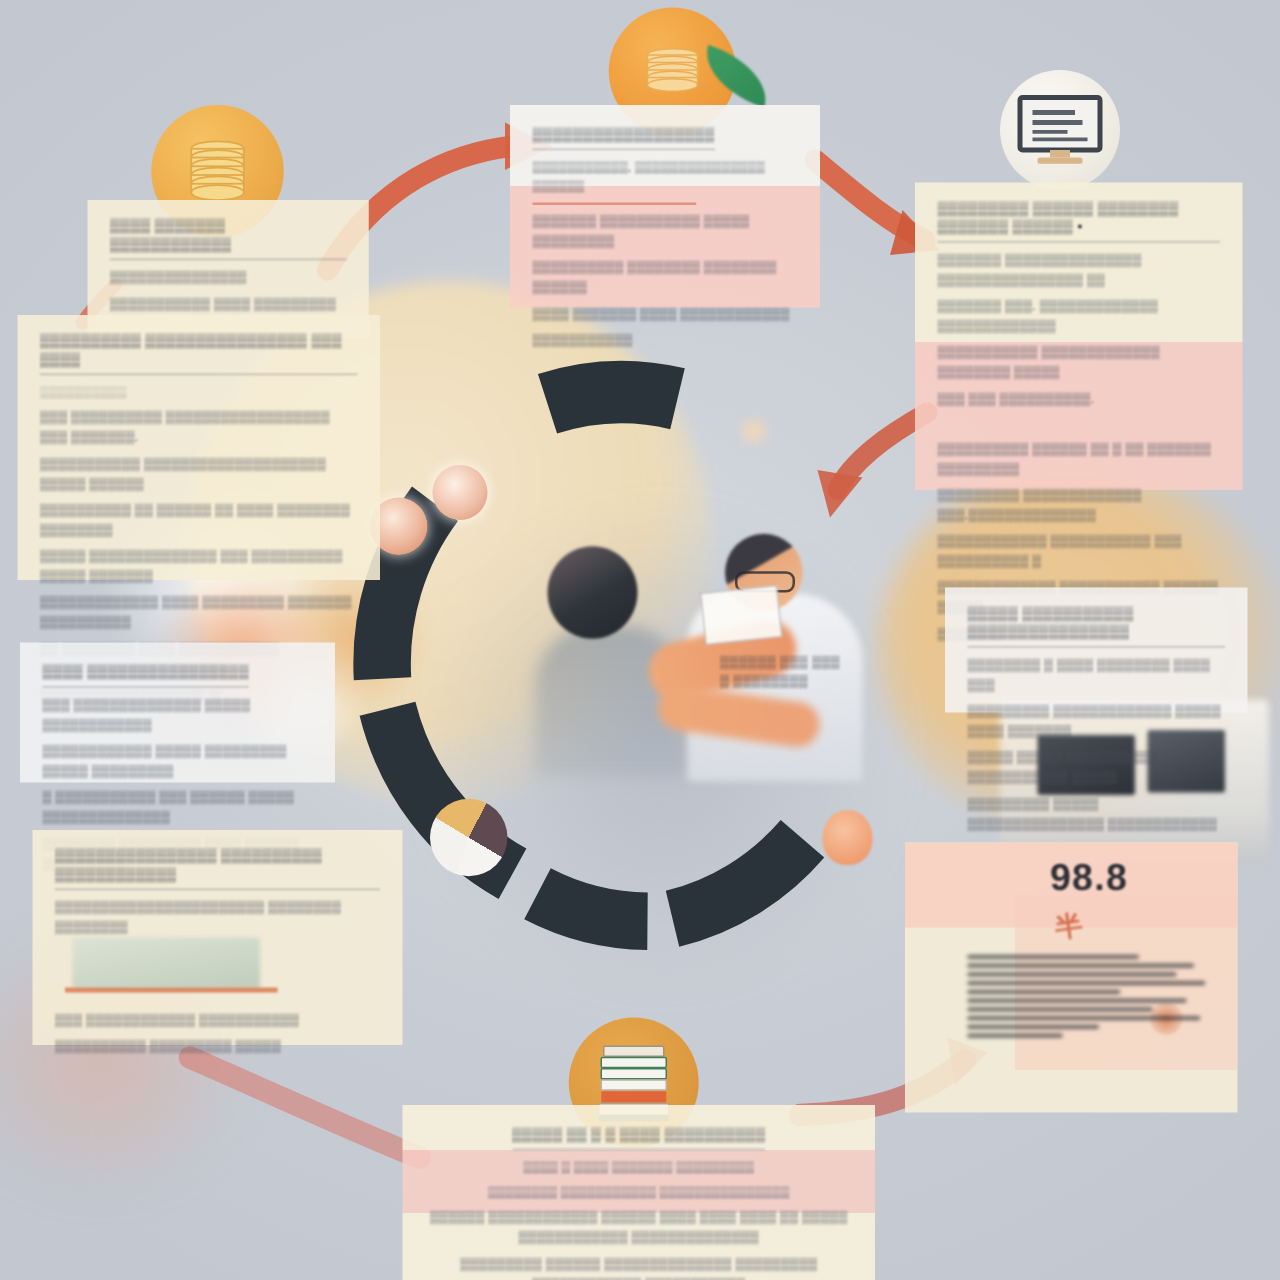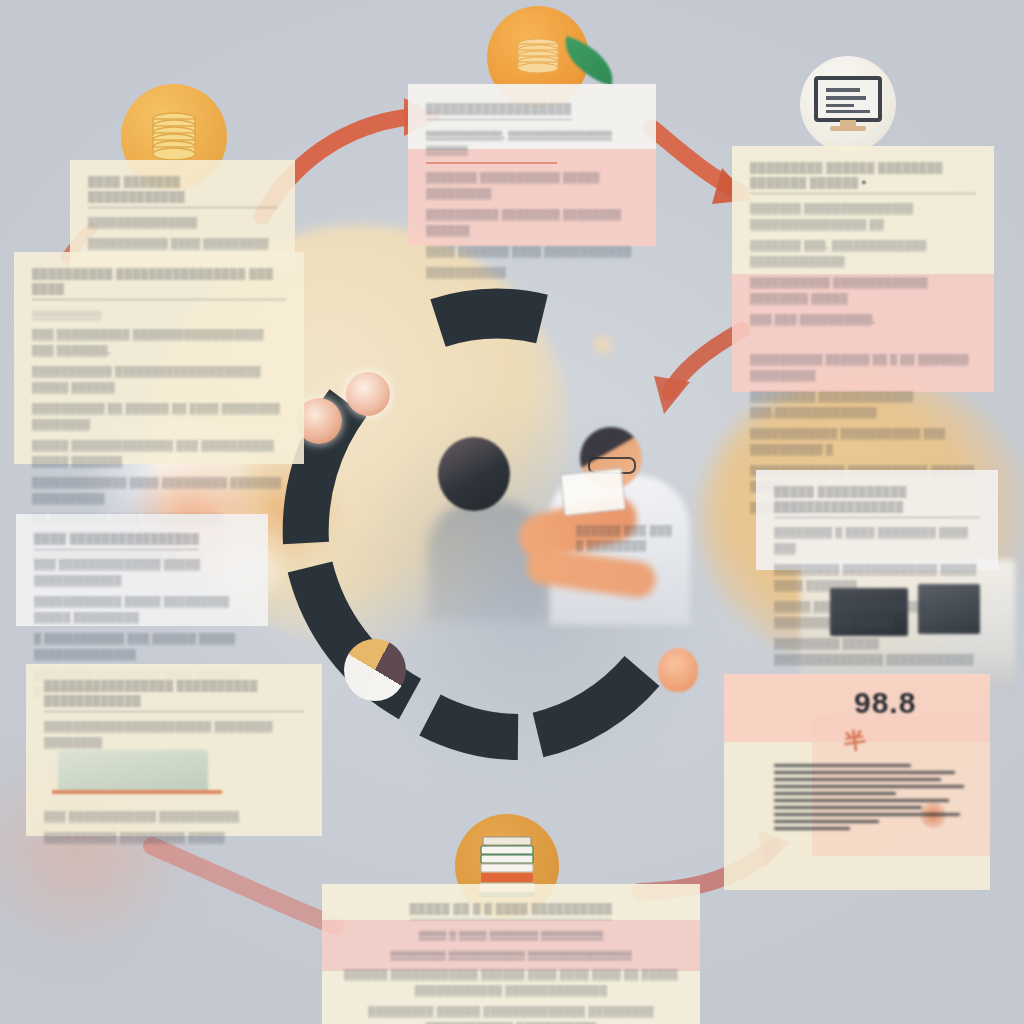--- a/index.html
+++ b/index.html
@@ -467,21 +467,21 @@
     <p class="blurtext sub">▒▒▒▒ ▒ ▒▒▒▒  ▒▒▒▒▒▒▒ ▒▒▒▒▒▒▒▒▒</p>
     <p class="blurtext sub">▒▒▒▒▒▒▒▒ ▒▒▒▒▒▒▒▒▒▒▒ ▒▒▒▒▒▒▒▒▒▒▒▒▒▒▒</p>
     <p class="blurtext">▒▒▒▒▒▒ ▒▒▒▒▒▒▒▒▒▒▒▒ ▒▒▒▒▒▒ ▒▒▒▒ ▒▒▒▒ ▒▒▒▒ ▒▒ ▒▒▒▒▒ ▒▒▒▒▒▒▒▒▒▒▒▒ ▒▒▒▒▒▒▒▒▒▒▒▒▒▒</p>
     <p class="blurtext">▒▒▒▒▒▒▒▒▒ ▒▒▒▒▒▒ ▒▒▒▒▒▒▒▒▒▒▒▒▒▒ ▒▒▒▒▒▒▒▒▒ ▒▒▒▒▒▒▒▒▒▒▒▒ ▒▒▒▒▒▒▒▒▒▒▒</p>
     
   </div>
 
   <div class="panel cream" style="left:724px;top:674px;width:266px;height:216px;overflow:hidden;">
     <div style="position:absolute;left:0;top:0;width:266px;height:68px;background:rgba(250,200,188,.75);"></div>
     <div style="position:absolute;left:88px;top:42px;width:178px;height:140px;background:rgba(249,206,192,.6);"></div>
-    <div class="big-number" style="position:absolute;left:130px;top:12px;">98.8</div>
+    <div class="big-number" style="position:absolute;left:116px;top:12px;">98.8</div>
     <div class="stamp">半</div>
     <div class="seal"></div>
     <div class="doc-lines blurtext-hard">
       <i style="width:72%"></i>
         <i style="width:95%"></i>
         <i style="width:88%"></i>
       <i style="width:100%"></i>
         <i style="width:64%"></i>
         <i style="width:92%"></i>
       <i style="width:78%"></i>

